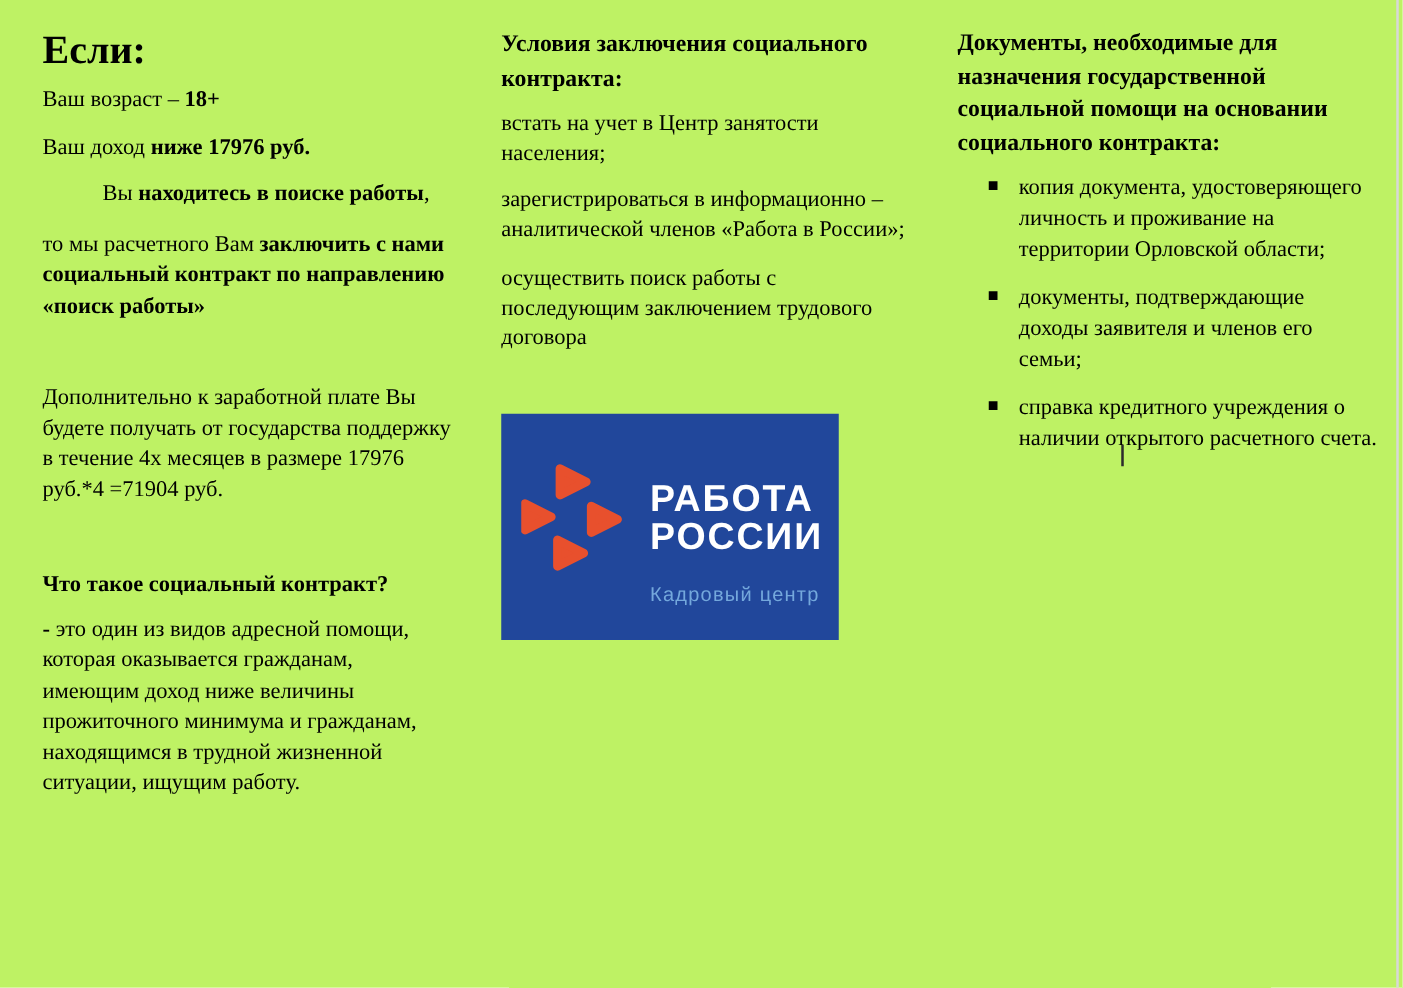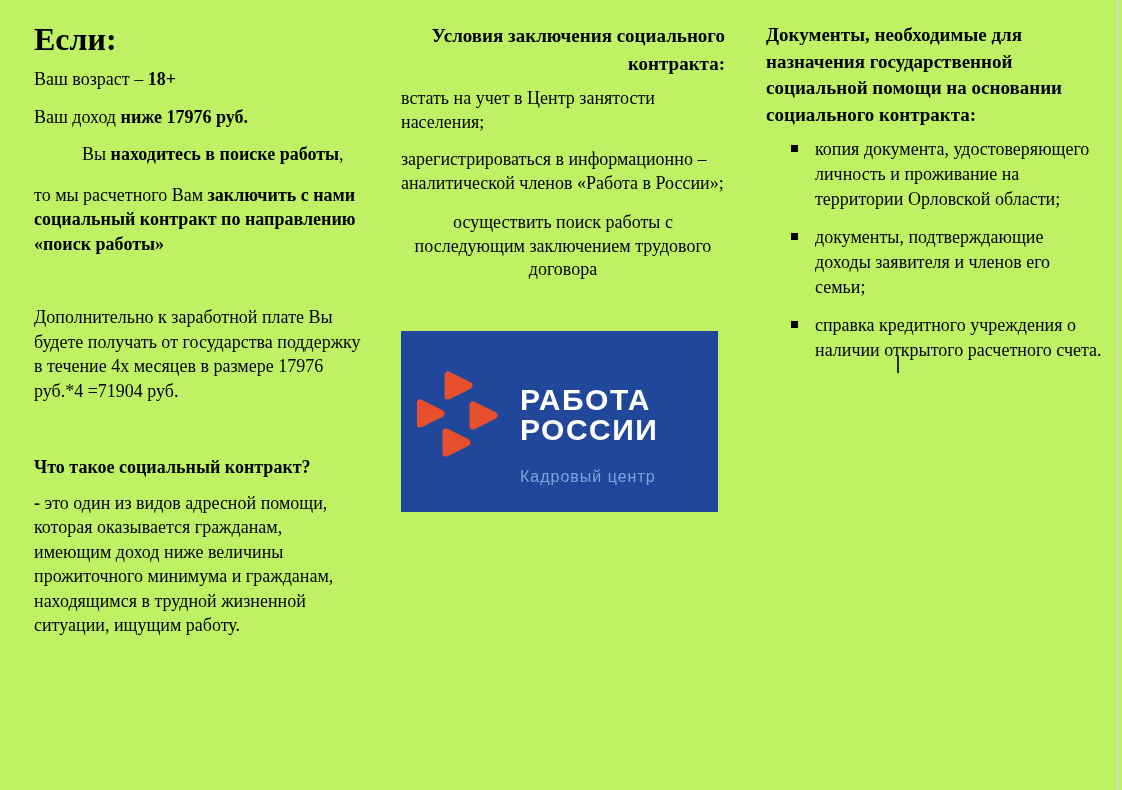--- a/index.html
+++ b/index.html
@@ -14,26 +14,26 @@
   b{font-weight:700;}
   .h-if{font-size:32px;line-height:38px;font-weight:700;margin:20px 0 0;}
   .c1a{margin-top:9px;}
   .c1b{margin-top:13px;}
   .c1c{margin-top:13px;margin-left:48px;}
   .c1d{margin-top:16px;}
   .c1e{margin-top:49px;}
   .h-what{margin-top:52px;font-weight:700;}
   .c1f{margin-top:11px;}
   .h-col{font-weight:700;font-size:19px;margin-top:22px;}
-  #col2 .h-col{line-height:28px;text-align:right;}
+  #col2 .h-col{line-height:28px;}
   #col3 .h-col{line-height:26.5px;}
   .c2a{margin-top:9px;}
   .c2b{margin-top:14px;}
-  .c2c{margin-top:16px;text-align:center;}
-  .logo{position:relative;margin-top:49px;width:317px;height:181px;background:#21479B;}
+  .c2c{margin-top:16px;}
+  .logo{position:relative;margin-top:49px;width:270px;height:181px;background:#21479B;}
   .logo svg{position:absolute;left:16px;top:40px;}
   .tri{fill:#E8502D;stroke:#E8502D;stroke-width:7;stroke-linejoin:round;}
   .logo-text{position:absolute;left:119px;top:54px;font-family:"Liberation Sans","DejaVu Sans",sans-serif;}
   .logo-title{color:#fff;font-weight:700;font-size:30px;line-height:30px;letter-spacing:1.5px;white-space:nowrap;}
   .logo-sub{color:#74A8DC;font-size:16px;line-height:16px;letter-spacing:1px;margin-top:24px;white-space:nowrap;}
   .doc-list{margin:9px 0 0;padding:0;list-style:none;}
   .doc-list li{position:relative;padding-left:49px;}
   .doc-list li + li{margin-top:13px;}
   .bullet{position:absolute;left:25px;top:8px;width:7px;height:7px;background:#000;}
   .caret{position:absolute;left:897px;top:356px;width:2px;height:17px;background:#2b2b2b;}

